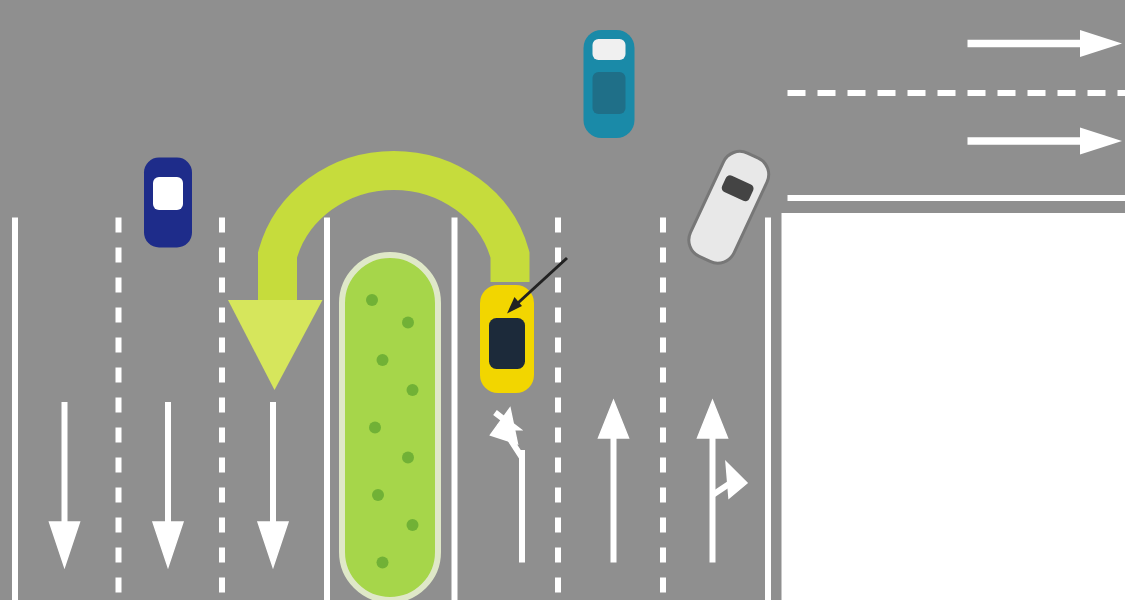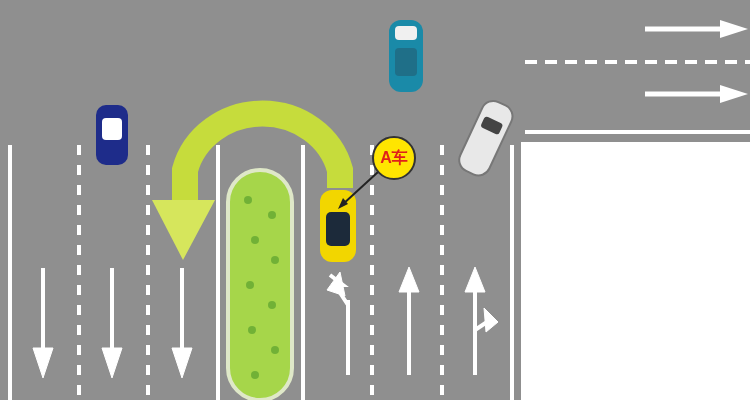--- a/index.html
+++ b/index.html
@@ -85,14 +85,13 @@
     <rect x="469" y="100" width="32" height="76" rx="12" fill="#e8e8e8" stroke="#777" stroke-width="2"></rect>
     <rect x="475" y="118" width="20" height="12" rx="3" fill="#444"></rect>
   </g>
   <g>
     <rect x="320" y="190" width="36" height="72" rx="12" fill="#f2d600"></rect>
     <rect x="326" y="212" width="24" height="34" rx="5" fill="#1c2a3a"></rect>
   </g>
   <line x1="378" y1="172" x2="342" y2="205" stroke="#222" stroke-width="2"></line>
   <polygon points="338,209 348,204 343,198" fill="#222"></polygon>
 </svg>
-<div class="label">A车</div>
 </div>
 
 </body></html>

